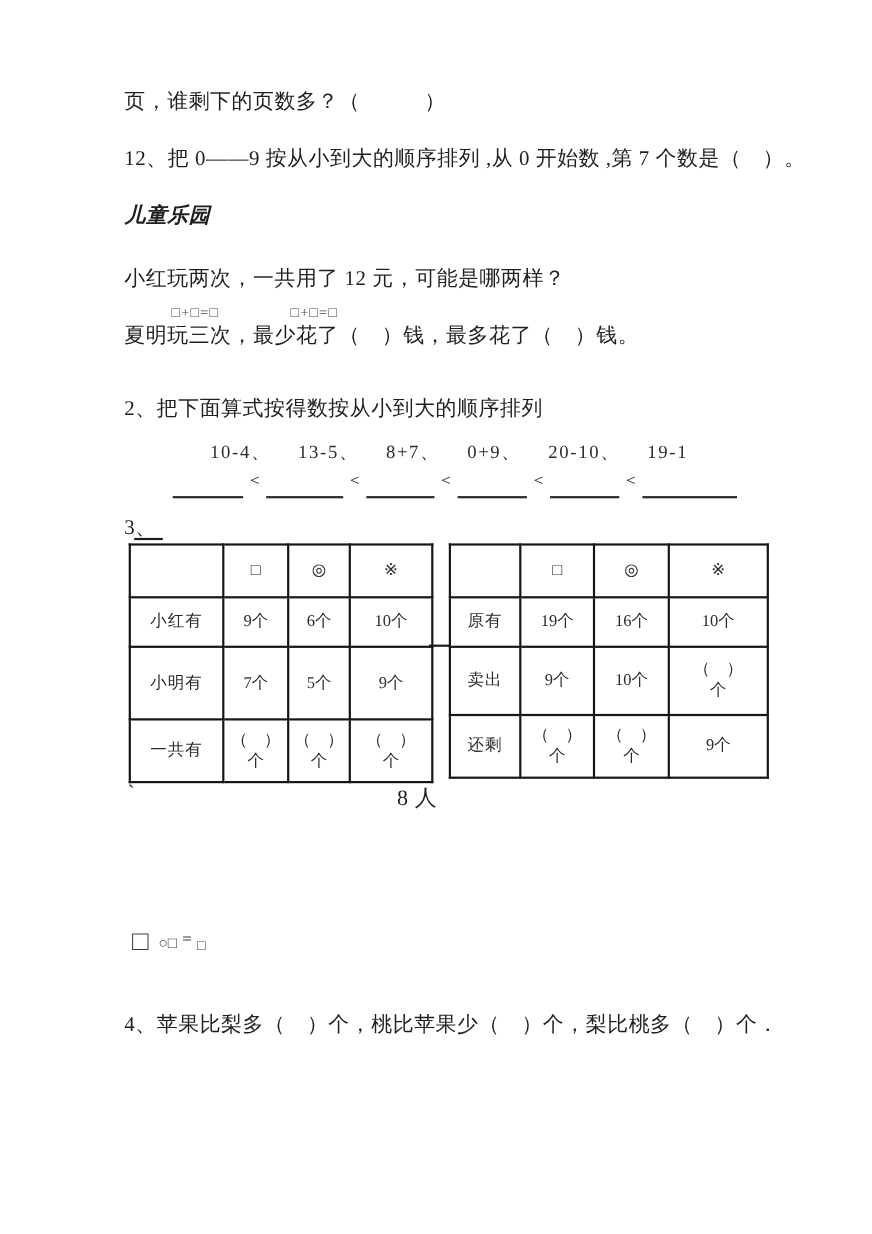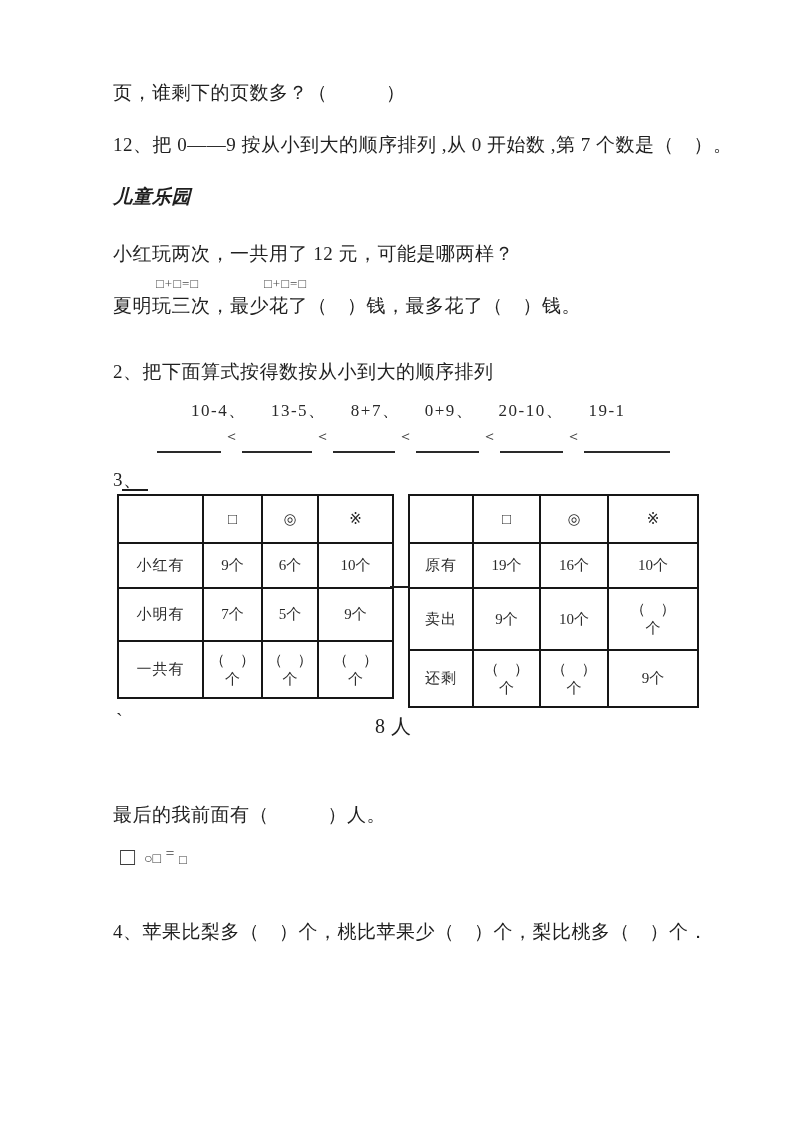--- a/index.html
+++ b/index.html
@@ -125,21 +125,21 @@
       <td class="hdr-sq">□</td>
       <td class="hdr-circ">◎</td>
       <td class="hdr-ref">※</td>
     </tr>
     <tr style="height:45px">
       <td class="rowlabel">小红有</td>
       <td>9个</td>
       <td>6个</td>
       <td>10个</td>
     </tr>
-    <tr style="height:53px">
+    <tr style="height:66px">
       <td class="rowlabel">小明有</td>
       <td>7个</td>
       <td>5个</td>
       <td>9个</td>
     </tr>
     <tr style="height:57px">
       <td class="rowlabel">一共有</td>
       <td>（　）
 个</td>
       <td>（　）
@@ -184,23 +184,22 @@
       <td>（　）
 个</td>
       <td>9个</td>
     </tr>
   </tbody>
     </table>
 
   <div class="rule" style="left:390px; top:556px; width:20px; height:2px"></div>
 
   <div class="t big20" style="left:116px; top:679px">`</div>
-  <div class="t big20" style="left:375px; top:684px">8 人</div>
-
-  <div class="t" style="left:113px; top:774px">最后的我前面有（　　　）人。</div>
+  <div class="t big20" style="left:361px; top:684px">8 人</div>
+
 
   <div class="formula2" style="left:120px; top:814px">
     <span class="f2-big">□</span>
     <span class="f2-mid">○□</span>
     <span class="f2-eq">＝</span>
     <span class="f2-end">□</span>
   </div>
 
   <div class="t" style="left:113px; top:891px">4、苹果比梨多（　）个，桃比苹果少（　）个，梨比桃多（　）个．</div>
 

